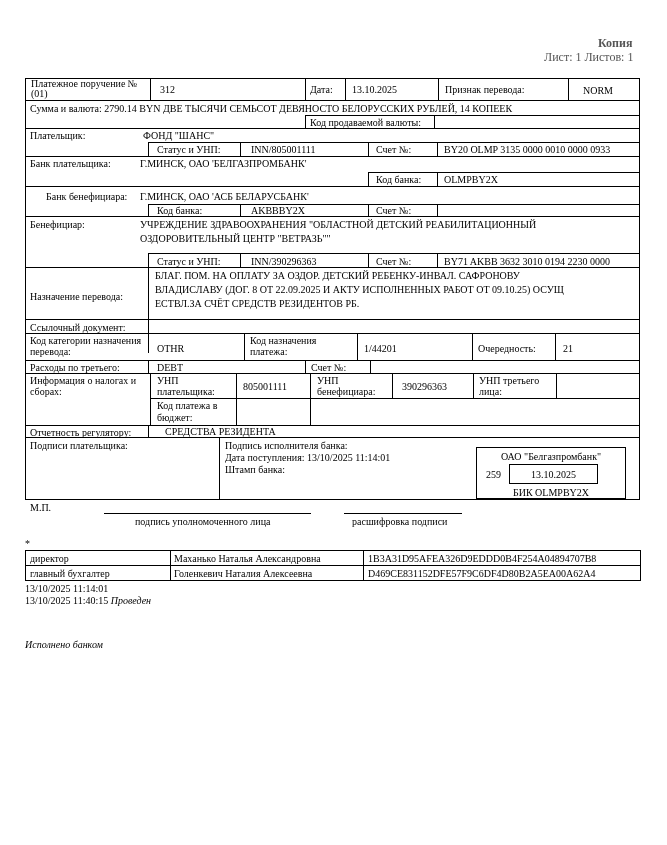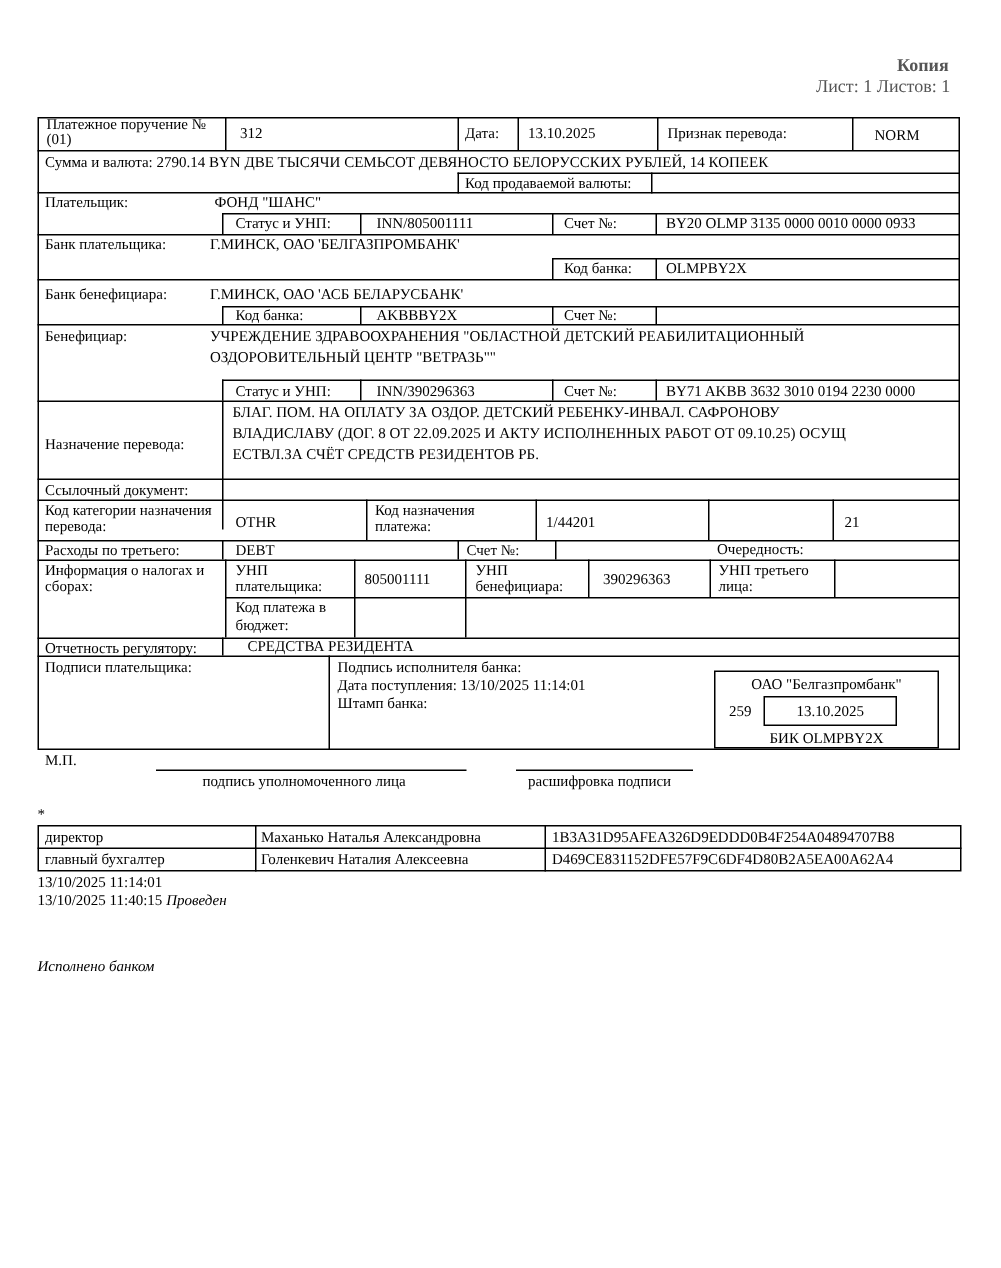--- a/index.html
+++ b/index.html
@@ -57,21 +57,21 @@
 
 <div class="t" style="left:30px;top:158px;">Банк плательщика:</div>
 <div class="t" style="left:140px;top:158px;">Г.МИНСК, ОАО 'БЕЛГАЗПРОМБАНК'</div>
 <div class="hline" style="left:368px;top:172px;width:272px;"></div>
 <div class="vline" style="left:368px;top:172px;height:14px;"></div>
 <div class="vline" style="left:437px;top:172px;height:14px;"></div>
 <div class="t" style="left:376px;top:174px;">Код банка:</div>
 <div class="t" style="left:444px;top:174px;">OLMPBY2X</div>
 <div class="hline" style="left:25px;top:186px;width:615px;"></div>
 
-<div class="t" style="left:30px;top:191px;text-align:center;">Банк бенефициара:</div>
+<div class="t" style="left:46px;top:191px;text-align:center;">Банк бенефициара:</div>
 <div class="t" style="left:140px;top:191px;">Г.МИНСК, ОАО 'АСБ БЕЛАРУСБАНК'</div>
 <div class="hline" style="left:148px;top:204px;width:492px;"></div>
 <div class="vline" style="left:148px;top:204px;height:12px;"></div>
 <div class="vline" style="left:240px;top:204px;height:12px;"></div>
 <div class="vline" style="left:368px;top:204px;height:12px;"></div>
 <div class="vline" style="left:437px;top:204px;height:12px;"></div>
 <div class="t" style="left:157px;top:205px;">Код банка:</div>
 <div class="t" style="left:251px;top:205px;">AKBBBY2X</div>
 <div class="t" style="left:376px;top:205px;">Счет №:</div>
 <div class="t" style="left:444px;top:205px;"></div>
@@ -103,21 +103,21 @@
 <div class="hline" style="left:25px;top:333px;width:615px;"></div>
 
 <div class="vline" style="left:244px;top:333px;height:27px;"></div>
 <div class="vline" style="left:357px;top:333px;height:27px;"></div>
 <div class="vline" style="left:472px;top:333px;height:27px;"></div>
 <div class="vline" style="left:555px;top:333px;height:27px;"></div>
 <div class="tw" style="left:30px;top:335px;width:115px;line-height:11px;">Код категории назначения перевода:</div>
 <div class="t" style="left:157px;top:343px;">OTHR</div>
 <div class="tw" style="left:250px;top:335px;width:100px;line-height:11px;">Код назначения платежа:</div>
 <div class="t" style="left:364px;top:343px;">1/44201</div>
-<div class="t" style="left:478px;top:361px;text-align:right;">Очередность:</div>
+<div class="t" style="left:478px;top:343px;text-align:right;">Очередность:</div>
 <div class="t" style="left:563px;top:343px;">21</div>
 <div class="hline" style="left:25px;top:360px;width:615px;"></div>
 
 <div class="vline" style="left:148px;top:360px;height:13px;"></div>
 <div class="vline" style="left:305px;top:360px;height:13px;"></div>
 <div class="vline" style="left:370px;top:360px;height:13px;"></div>
 <div class="t" style="left:30px;top:362px;">Расходы по третьего:</div>
 <div class="t" style="left:157px;top:362px;">DEBT</div>
 <div class="t" style="left:311px;top:362px;">Счет №:</div>
 <div class="t" style="left:376px;top:362px;"></div>

